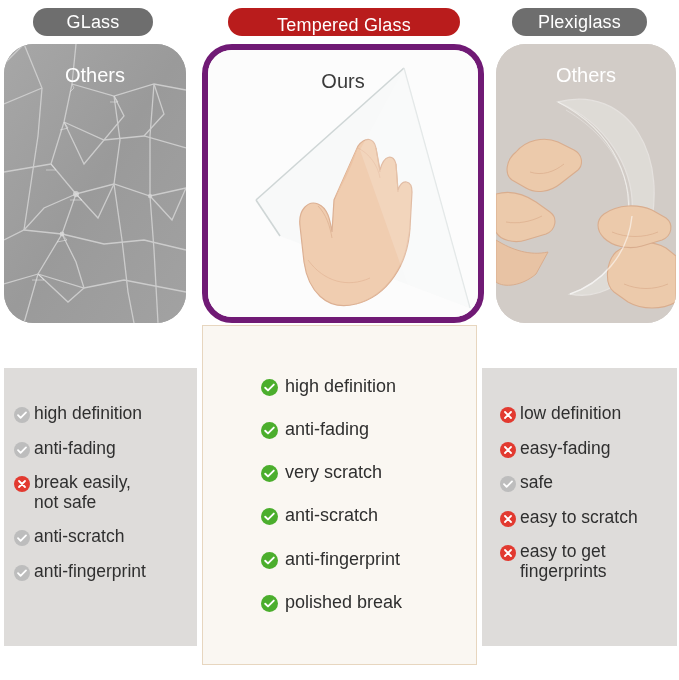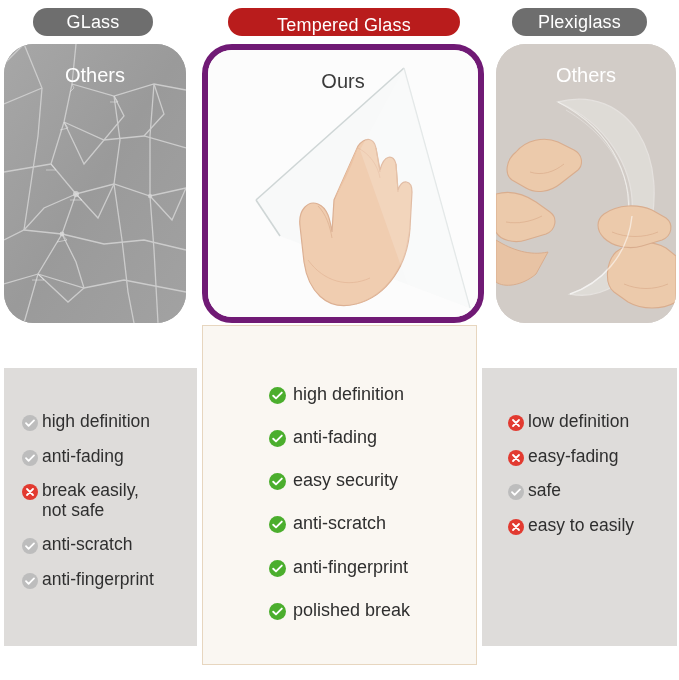--- a/index.html
+++ b/index.html
@@ -81,21 +81,21 @@
     background: #dedcda;
   }
   .feat-mid {
     left: 202px; top: 325px; width: 275px; height: 340px;
     background: #faf7f2;
     border: 1px solid #e7d6bf;
   }
 
   .feat-list {
     list-style: none;
-    margin: 16px;
+    margin: 8px;
     padding: 0;
   }
   .feat-item {
     display: flex;
     align-items: flex-start;
     gap: 4px;
     font-size: 17.5px;
     color: #2f2f2f;
     line-height: 1.12;
   }
@@ -316,21 +316,21 @@
           </svg>
       </span>
       <span class="item-text">anti-fading</span>
     </li>
     <li class="feat-item">
       <span class="badge green big">
         <svg width="17" height="17" viewBox="0 0 17 17">
             <path d="M4.2 8.7 L7 11.4 L12.8 5.6" stroke="#ffffff" stroke-width="1.9" fill="none" stroke-linecap="round" stroke-linejoin="round"></path>
           </svg>
       </span>
-      <span class="item-text">easy security</span>
+      <span class="item-text">very scratch</span>
     </li>
     <li class="feat-item">
       <span class="badge green big">
         <svg width="17" height="17" viewBox="0 0 17 17">
             <path d="M4.2 8.7 L7 11.4 L12.8 5.6" stroke="#ffffff" stroke-width="1.9" fill="none" stroke-linecap="round" stroke-linejoin="round"></path>
           </svg>
       </span>
       <span class="item-text">anti-scratch</span>
     </li>
     <li class="feat-item">
@@ -377,16 +377,25 @@
           </svg>
       </span>
       <span class="item-text">safe</span>
     </li>
     <li class="feat-item">
       <span class="badge red">
         <svg width="16" height="16" viewBox="0 0 16 16">
             <path d="M5 5 L11 11 M11 5 L5 11" stroke="#ffffff" stroke-width="1.8" fill="none" stroke-linecap="round"></path>
           </svg>
       </span>
-      <span class="item-text">easy to easily</span>
+      <span class="item-text">easy to scratch</span>
+    </li>
+    <li class="feat-item">
+      <span class="badge red">
+        <svg width="16" height="16" viewBox="0 0 16 16">
+            <path d="M5 5 L11 11 M11 5 L5 11" stroke="#ffffff" stroke-width="1.8" fill="none" stroke-linecap="round"></path>
+          </svg>
+      </span>
+      <span class="item-text" style="white-space: pre-line;">easy to get
+fingerprints</span>
     </li>
   </ul>
 </div>
 
 </body></html>

